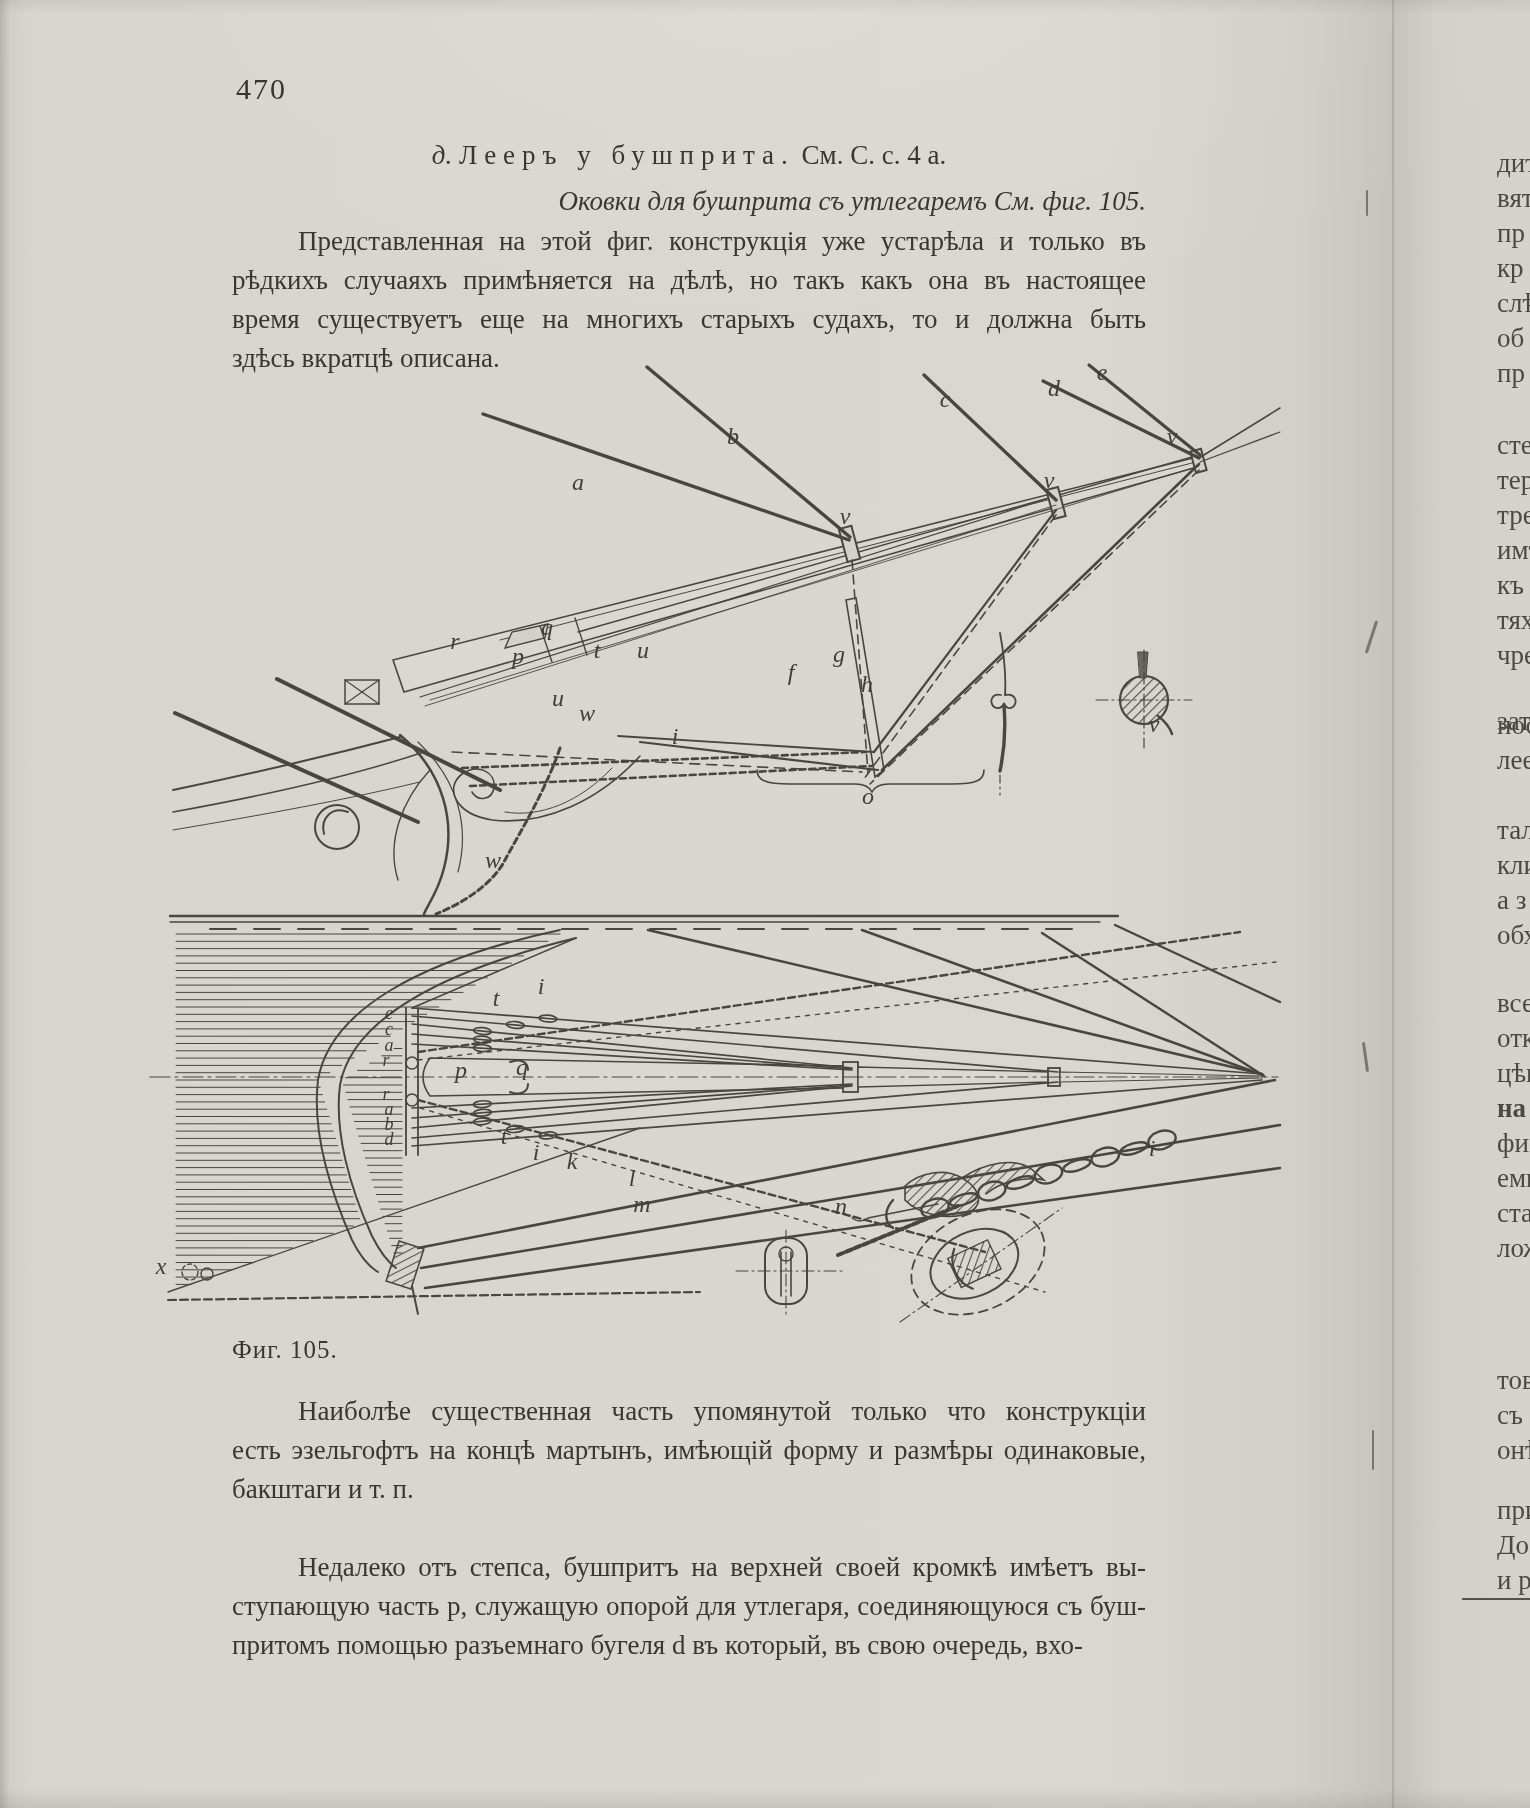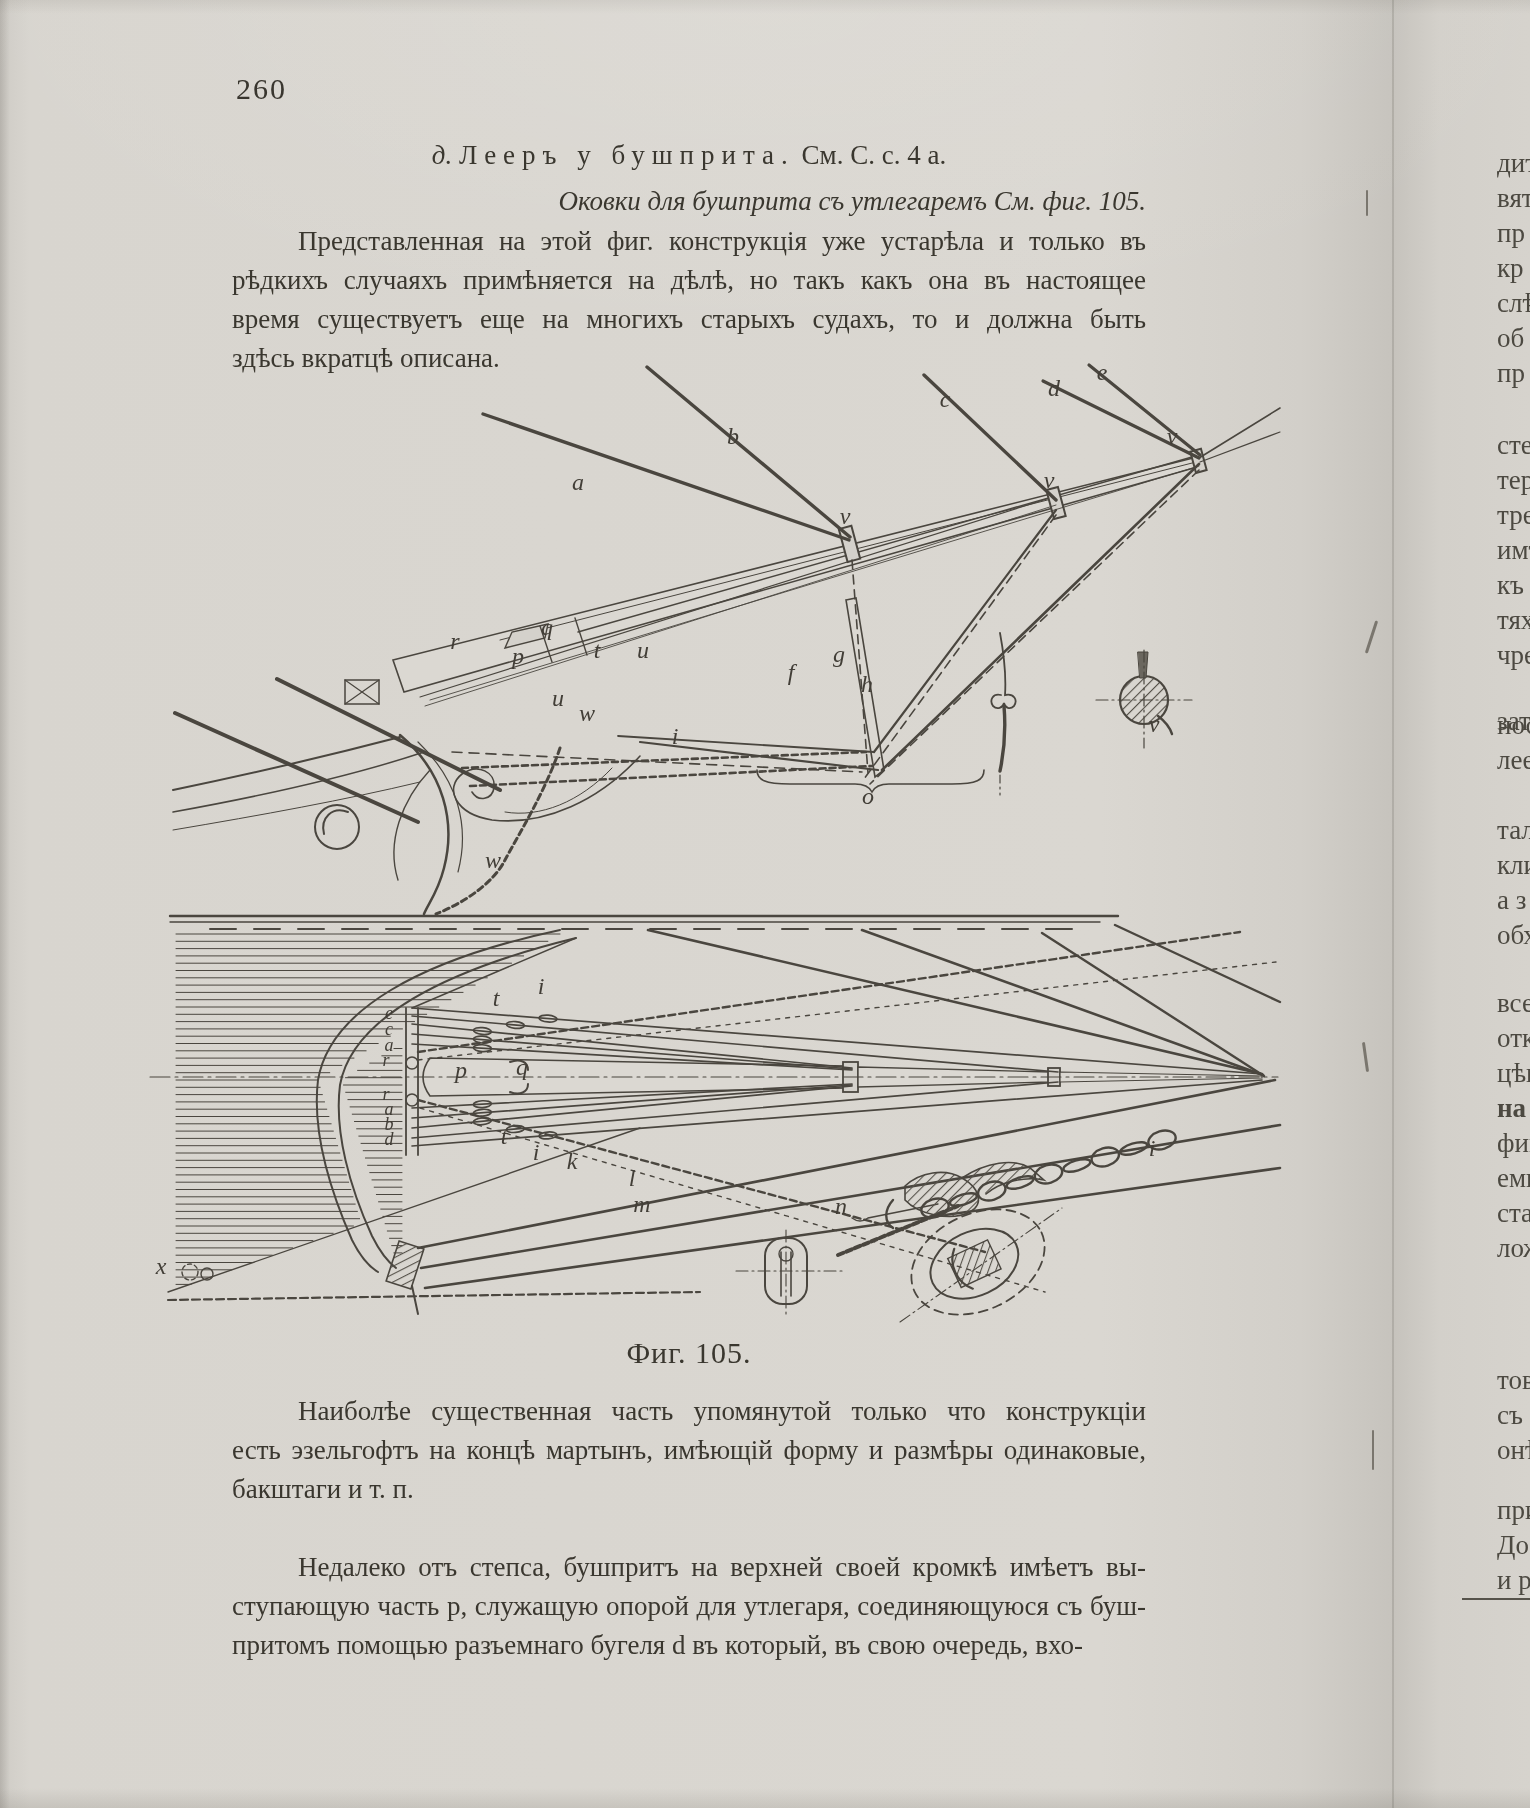--- a/index.html
+++ b/index.html
@@ -17,36 +17,36 @@
   .crease{position:absolute;top:0;bottom:0;width:2px;background:rgba(80,76,68,0.18);}
   .pagenum{position:absolute;left:236px;top:72px;font-size:30px;letter-spacing:2px;color:#39362f;}
   .h1{position:absolute;left:232px;width:914px;top:140px;text-align:center;font-size:27px;white-space:nowrap;}
   .h1 .sp{letter-spacing:7px;}
   .h1 .it{font-style:italic;}
   .h2{position:absolute;left:232px;width:914px;top:186px;text-align:right;font-size:27px;font-style:italic;}
   .para{position:absolute;left:232px;width:914px;font-size:27px;line-height:39px;}
   .para .ln{text-align:justify;text-align-last:justify;height:39px;white-space:nowrap;}
   .para .ln.first{text-indent:66px;}
   .para .ln.last{text-align-last:left;}
-  .caption{position:absolute;left:232px;width:914px;top:1336px;text-align:center;font-size:30px;letter-spacing:1px;}
+  .caption{position:absolute;left:232px;width:914px;top:1336px;text-align:left;font-size:25px;letter-spacing:1px;}
   .fig{position:absolute;left:0;top:0;width:1530px;height:1808px;}
   .fig svg{position:absolute;left:0;top:0;}
   .fig-label{position:absolute;font-style:italic;font-size:24px;color:#423e37;transform:translate(-50%,-50%);white-space:pre;}
   .fig-label.small{font-size:18px;}
   .facing{position:absolute;left:1497px;top:0;width:40px;}
   .facing .frag{position:absolute;left:0;font-size:27px;color:#4c4941;white-space:nowrap;}
   .facing-rule{position:absolute;left:1462px;top:1598px;width:68px;height:2px;background:#56534b;}
   .specks span{position:absolute;background:#7a766e;border-radius:2px;}
 </style>
 </head>
 <body>
 
 <div id="page">
 
-  <div class="pagenum">260</div>
+  <div class="pagenum">470</div>
 
   <div class="h1"><span class="it">д.</span>&nbsp;<span class="sp">Лееръ у бушприта.</span>&nbsp;<span>См. С. с. 4 а.</span></div>
 
   <div class="h2">Оковки для бушприта съ утлегаремъ См. фиг. 105.</div>
 
   <div class="para" style="top:222px">
     <div class="ln first">Представленная на этой фиг. конструкція уже устарѣла и только въ</div>
     <div class="ln">рѣдкихъ случаяхъ примѣняется на дѣлѣ, но такъ какъ она въ настоящее</div>
     <div class="ln">время существуетъ еще на многихъ старыхъ судахъ, то и должна быть</div>
     <div class="ln last">здѣсь вкратцѣ описана.</div>

